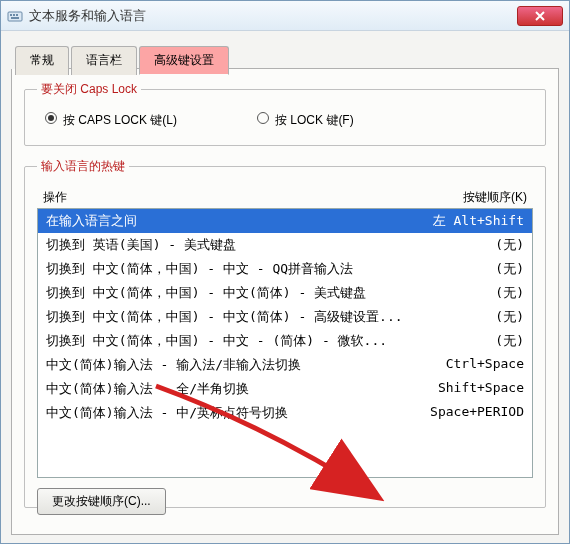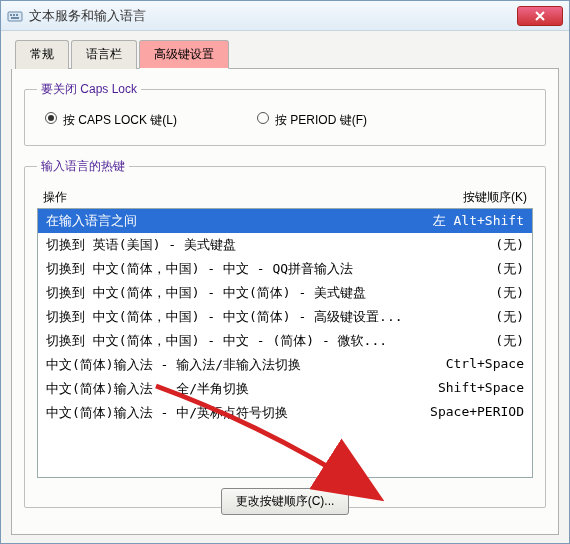--- a/index.html
+++ b/index.html
@@ -51,21 +51,21 @@
   border-bottom: 1px solid #b0b0b0;
   margin-left: 4px;
 }
 .tab {
   padding: 5px 14px;
   border: 1px solid #b0b0b0;
   border-bottom: none;
   background: #ece9e2;
   margin-right: 2px;
   position: relative;
-  top: 1px;
+  top: 7px;
   cursor: pointer;
   border-radius: 3px 3px 0 0;
 }
 .tab.active {
   background: #fca5a5;
   border-bottom: 1px solid #fcfcfa;
   z-index: 2;
 }
 .panel {
   border: 1px solid #b0b0b0;
@@ -75,21 +75,21 @@
   height: calc(100% - 28px);
 }
 fieldset {
   border: 1px solid #c0c0c0;
   border-radius: 2px;
   padding: 10px 12px 12px 12px;
   margin-bottom: 12px;
 }
 legend {
   padding: 0 4px;
-  color: #4c1d95;
+  color: #b91c1c;
 }
 .radio-row {
   display: flex;
   gap: 80px;
   padding: 4px 8px;
 }
 .radio-item { display: flex; gap: 6px; }
 .radio-dot {
   width: 12px; height: 12px; border: 1px solid #555; border-radius: 50%;
   display: inline-flex; align-items: center; justify-content: center;
@@ -108,21 +108,21 @@
 }
 .row {
   display: flex; padding: 3px 8px; font-size: 13px;
   font-family: "SimSun", monospace;
 }
 .row .op { flex: 1; white-space: nowrap; overflow: hidden; text-overflow: ellipsis; }
 .row .key { width: 110px; text-align: right; white-space: nowrap; }
 .row.selected {
   background: #2a6fd6; color: #fff; gap: 37px;
 }
-.btn-row { display: flex; justify-content: center; margin-top: 10px; }
+.btn-row { display: flex; justify-content: flex-start; margin-top: 10px; }
 .btn {
   padding: 4px 14px;
   border: 1px solid #888;
   background: linear-gradient(to bottom, #f8f8f6, #e4e4e0);
   border-radius: 3px;
   cursor: pointer;
   font-size: 12px;
   font-family: inherit;
 }
 .arrow-svg {
@@ -164,21 +164,21 @@
 
       <fieldset>
         <legend>要关闭 Caps Lock</legend>
         <div class="radio-row">
           <label class="radio-item">
             <span class="radio-dot checked"></span>
             <span>按 CAPS LOCK 键(L)</span>
           </label>
           <label class="radio-item">
             <span class="radio-dot"></span>
-            <span>按 PERIOD 键(F)</span>
+            <span>按 LOCK 键(F)</span>
           </label>
         </div>
       </fieldset>
 
       <fieldset style="height:350px;">
         <legend>输入语言的热键</legend>
         <div class="hotkey-header">
           <span class="col-op">操作</span>
           <span class="col-key">按键顺序(K)</span>
         </div>

